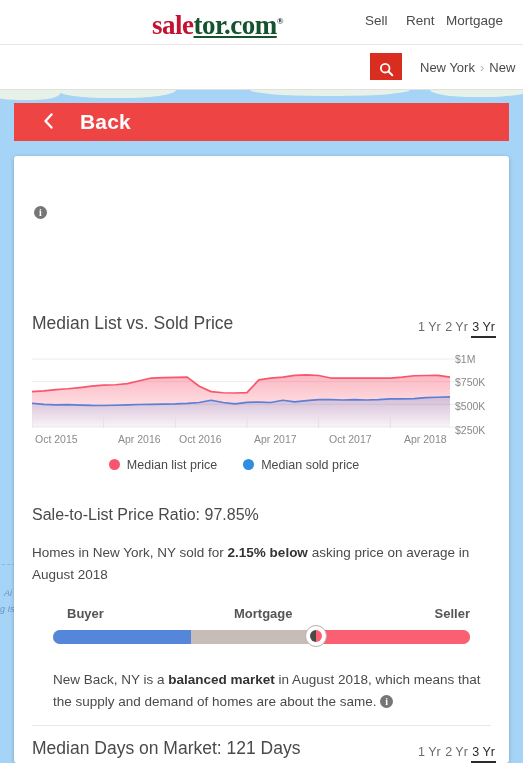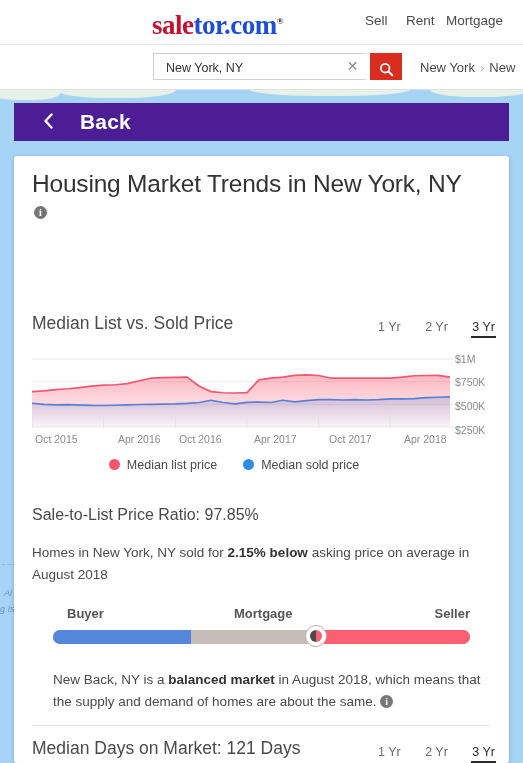--- a/index.html
+++ b/index.html
@@ -53,21 +53,21 @@
     position: absolute;
     left: 152px; top: 6px;
     font-family: "Liberation Serif", serif;
     font-size: 27px;
     font-weight: bold;
     letter-spacing: -.5px;
     line-height: 30px;
     white-space: nowrap;
   }
   #logo .red { color: #c41230; }
-  #logo .blk { color: #1d4ed8; }
+  #logo .blk { color: #14532d; text-decoration: underline; }
   #logo .tm {
     font-size: 9px;
     vertical-align: super;
     color: #1a1a1a;
   }
   .navlink {
     position: absolute;
     top: 13px;
     font-size: 13.5px;
     color: #4a4a4a;
@@ -143,21 +143,21 @@
     width: 103px;
   }
   #breadcrumb .sep { color: #b5b5b5; margin: 0 5px; }
   #breadcrumb .crumb { cursor: pointer; }
 
   
   #backbar {
     position: absolute;
     left: 14px; top: 103px;
     width: 495px; height: 38px;
-    background: #4c1d95;
+    background: #ef4444;
     z-index: 10;
     cursor: pointer;
   }
   #back-chevron {
     position: absolute;
     left: 30px; top: 10px;
     width: 9px; height: 16px;
   }
   #back-label {
     position: absolute;
@@ -232,21 +232,21 @@
   .yr-tabs {
     position: absolute;
     right: 14px; top: 4px;
     height: 20px;
   }
   .yr-tab {
     display: inline-block;
     position: relative;
     font-size: 12.5px;
     color: #6b6b6b;
-    margin-left: 20px;
+    margin-left: 0;
     padding-bottom: 4px;
     cursor: pointer;
   }
   .yr-tab.active { color: #2b2b2b; }
   .yr-tab.active::after {
     content: "";
     position: absolute;
     left: -1px; right: -1px; bottom: 0;
     height: 2.5px;
     background: #2b2b2b;
@@ -420,45 +420,40 @@
   </div>
   <div class="navlink" style="left:406px;">
     <span>Rent</span>
   </div>
   <div class="navlink" style="left:446px;">
     <span>Mortgage</span>
   </div>
 </div>
 
 <div id="searchrow">
-  <div id="searchbox">
-    <input id="search-input" type="text" value="New York, NY" style="">
-    <span id="clear-icon">✕</span>
-  </div>
   <button id="search-btn">
     <svg width="15" height="15" viewBox="0 0 16 16">
       <circle cx="6.6" cy="6.6" r="4.6" fill="none" stroke="#fff" stroke-width="1.9"></circle>
       <line x1="10.2" y1="10.2" x2="14.2" y2="14.2" stroke="#fff" stroke-width="2.1" stroke-linecap="round"></line>
     </svg>
   </button>
   <div id="breadcrumb">
     <span class="crumb">New York</span><span class="sep">›</span><span class="crumb">New</span>
   </div>
 </div>
 
 <div id="backbar">
   <svg id="back-chevron" viewBox="0 0 9 16">
     <polyline points="7.5,1.5 1.5,8 7.5,14.5" fill="none" stroke="#fff" stroke-width="2.4" stroke-linecap="round" stroke-linejoin="round"></polyline>
   </svg>
   <div id="back-label">Back</div>
 </div>
 
 <div id="panel">
 
-  <div id="page-title">Housing Market Trends in New York, NY</div>
   <span id="title-info" class="info-icon">i</span>
 
 
   <div id="chart-section">
     <div class="sect-title">Median List vs. Sold Price</div>
     <div class="yr-tabs">
       <span class="yr-tab">1 Yr</span>
       <span class="yr-tab">2 Yr</span>
       <span class="yr-tab active">3 Yr</span>
     </div>

